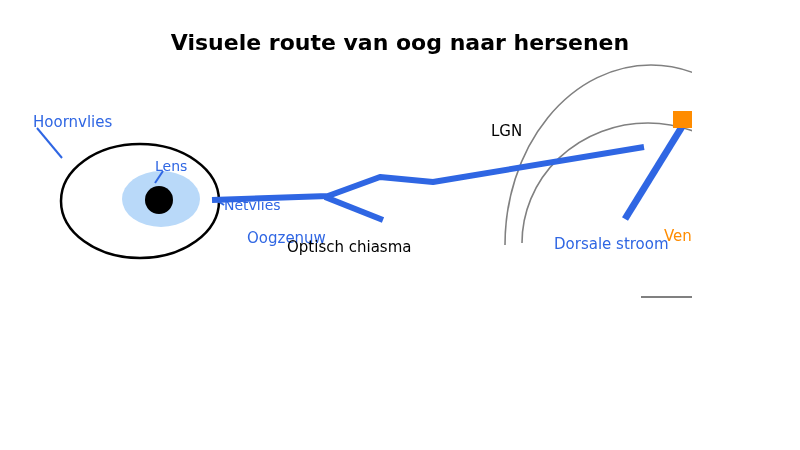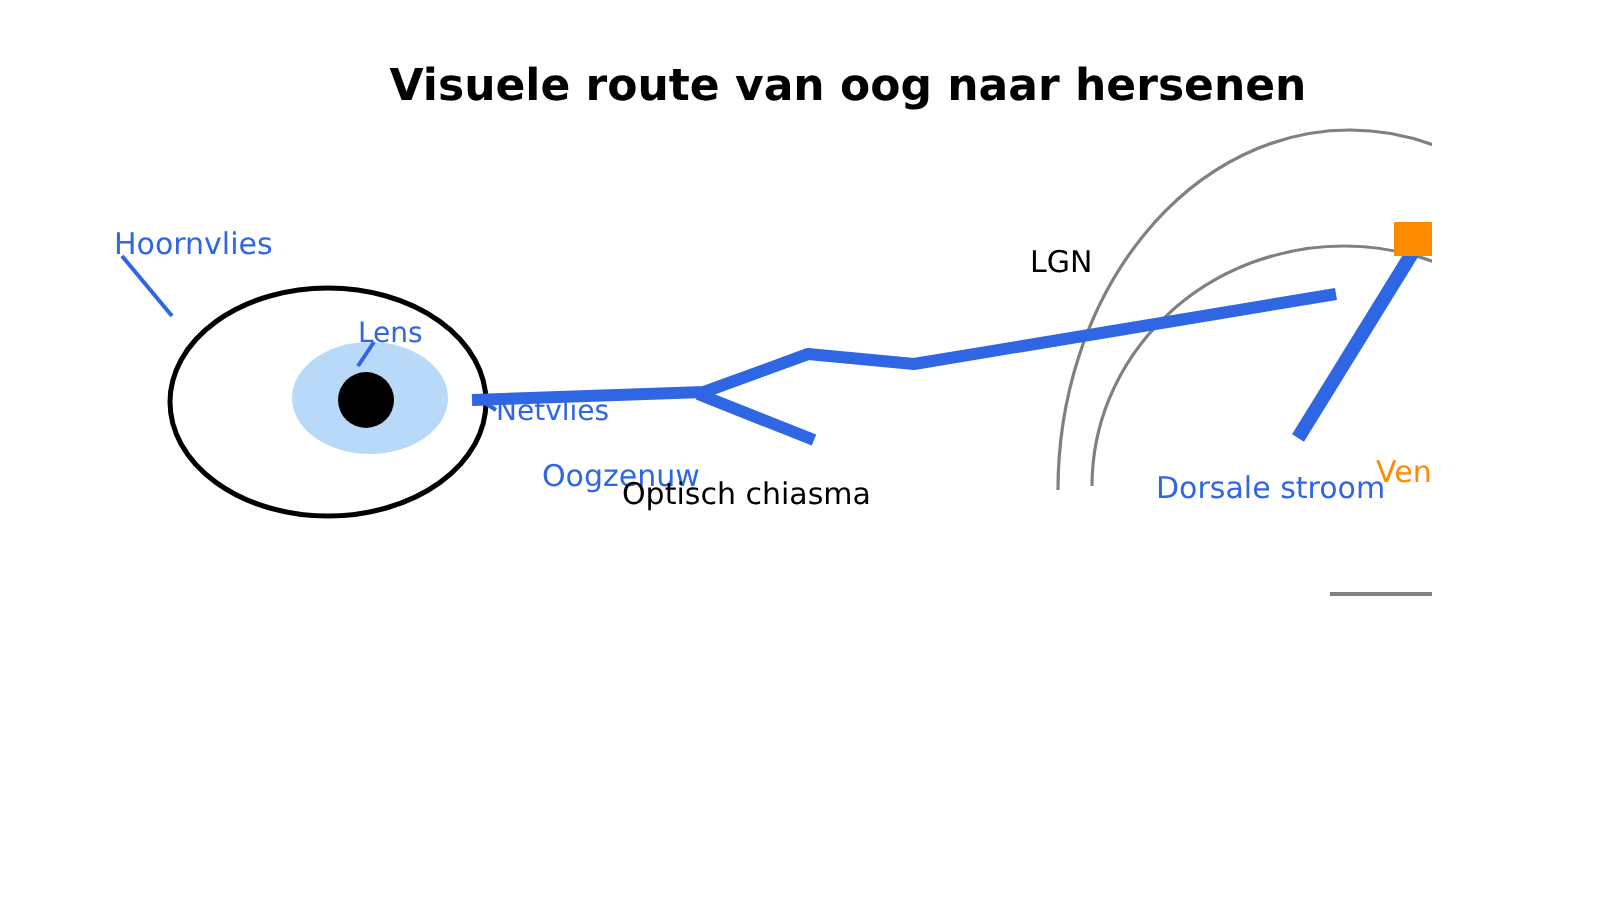--- a/index.html
+++ b/index.html
@@ -7,21 +7,20 @@
     padding: 0;
     background: #ffffff;
   }
   .canvas {
     position: relative;
     width: 692px;
     height: 450px;
     background: #ffffff;
     overflow: hidden;
     font-family: "DejaVu Sans", sans-serif;
-    padding-left: 24px;
   }
   svg text {
     font-family: "DejaVu Sans", sans-serif;
   }
   .diagram-title-text {
     font-size: 22px;
     font-weight: bold;
     fill: #000000;
   }
   .label-small { font-size: 14px; }

